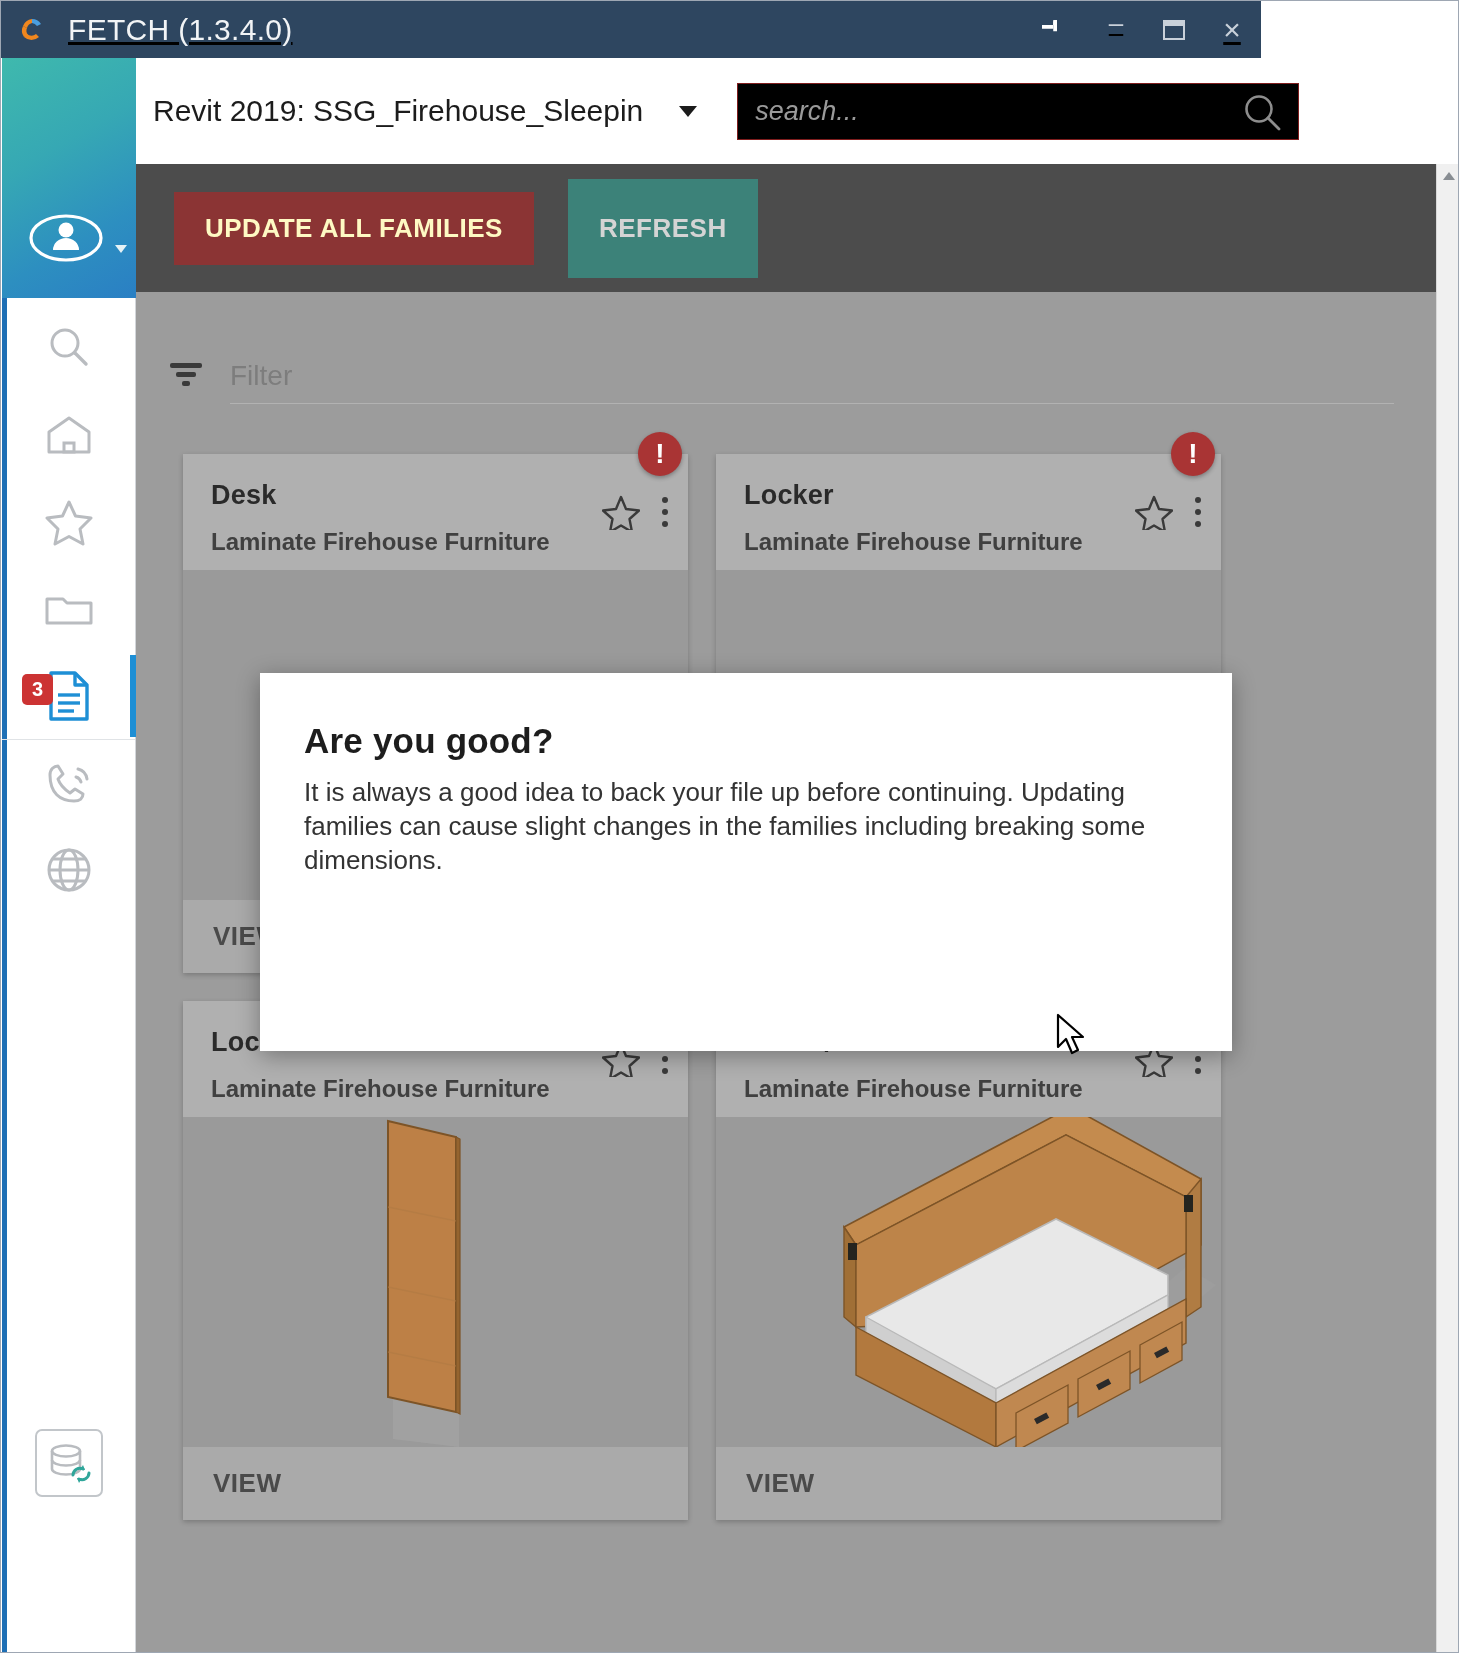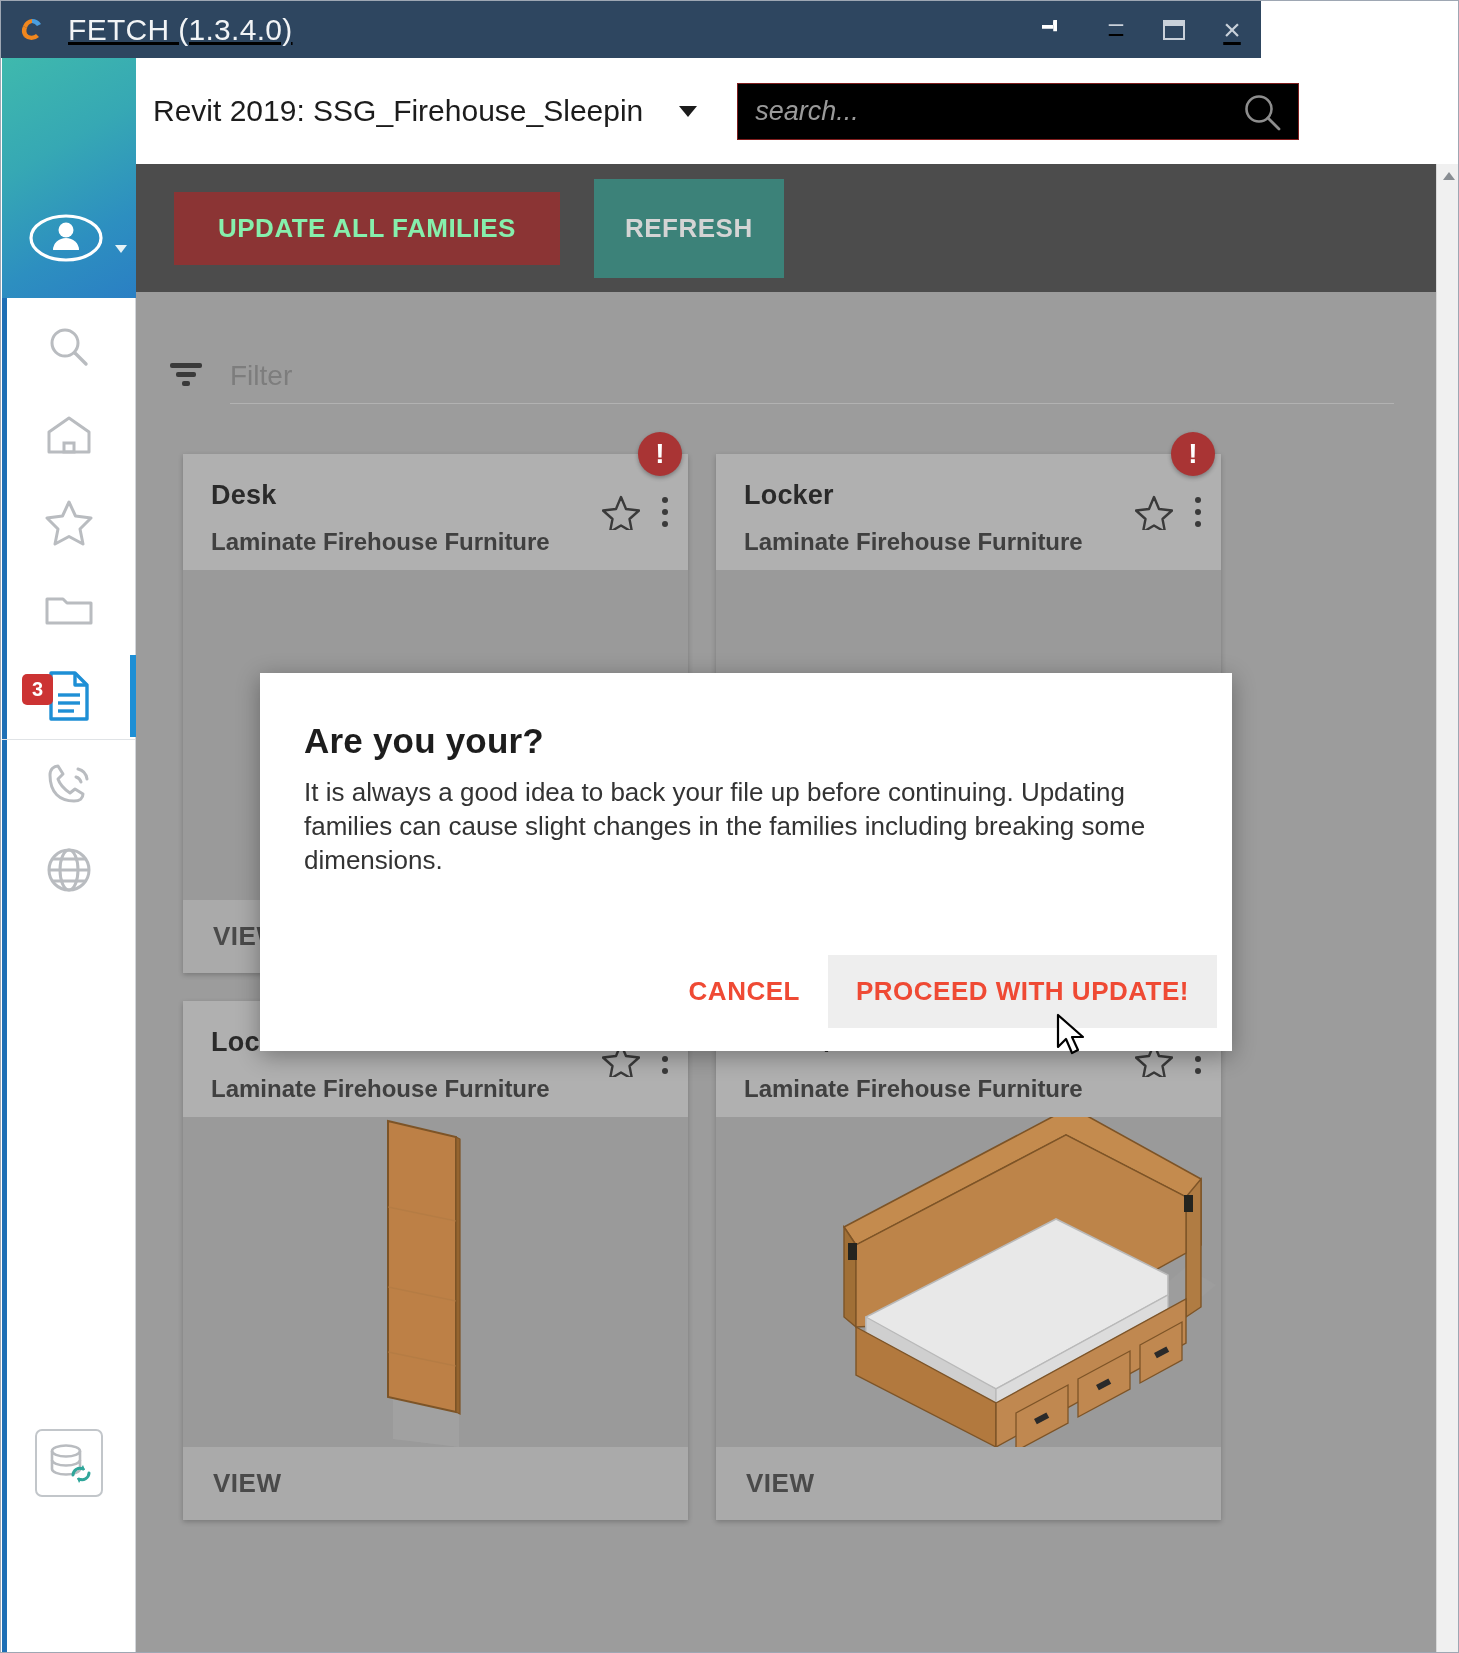--- a/index.html
+++ b/index.html
@@ -122,23 +122,23 @@
   .content {
     position: absolute; left: 135px; top: 163px; width: 1323px; height: 1488px;
     background: #9c9c9c; overflow: hidden;
   }
   .toolbar {
     position: relative; height: 128px; background: #4c4c4c;
     display: flex; align-items: center; padding-left: 38px; gap: 34px;
     margin-right: 23px;
   }
   .btn-update {
-    background: #8b3434; color: #86efac;
+    background: #8b3434; color: #fef9c3;
     font-size: 26px; font-weight: bold; letter-spacing: .5px;
-    padding: 21px 44px; border: 0;
+    padding: 21px 31px; border: 0;
     font-family: "Liberation Sans", sans-serif;
   }
   .btn-refresh {
     background: #3c8279; color: #d4d4d4;
     font-size: 26px; font-weight: bold; letter-spacing: .5px;
     padding: 34px 31px; border: 0;
     font-family: "Liberation Sans", sans-serif;
   }
   .filter-row {
     position: relative; margin-right: 23px;
@@ -519,26 +519,22 @@
     <div class="vscroll">
       <div class="vs-arrow">
         <svg width="14" height="10" viewBox="0 0 14 10">
             <path d="M7 1 L13 9 L1 9 Z" fill="#888d92"></path>
           </svg>
       </div>
     </div>
   </div>
 
   <div class="modal">
-    <div class="modal-title">Are you your?</div>
+    <div class="modal-title">Are you good?</div>
     <div class="modal-body">It is always a good idea to back your file up before continuing. Updating families can cause slight changes in the families including breaking some dimensions.</div>
-    <div class="modal-actions">
-      <button class="modal-btn">CANCEL</button>
-      <button class="modal-btn hovered">PROCEED WITH UPDATE!</button>
-    </div>
   </div>
 
   <div class="cursor">
     <svg width="34" height="46" viewBox="0 0 34 46">
       <path d="M2 2 L2 34 L10 26 L16 40 L22 37 L16 24 L27 24 Z" fill="#ffffff" stroke="#000000" stroke-width="2.2" stroke-linejoin="round"></path>
     </svg>
   </div>
 
 </div>
 

